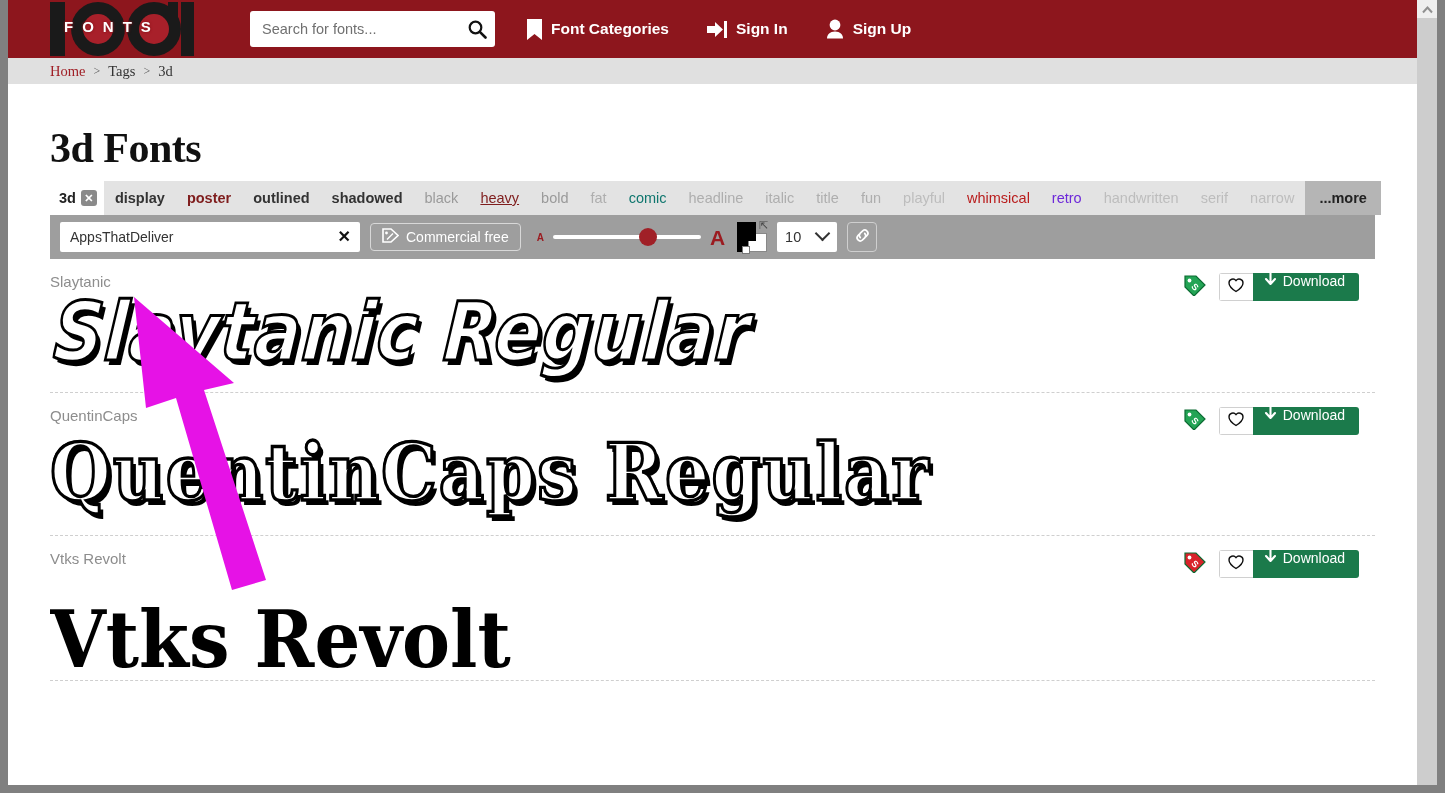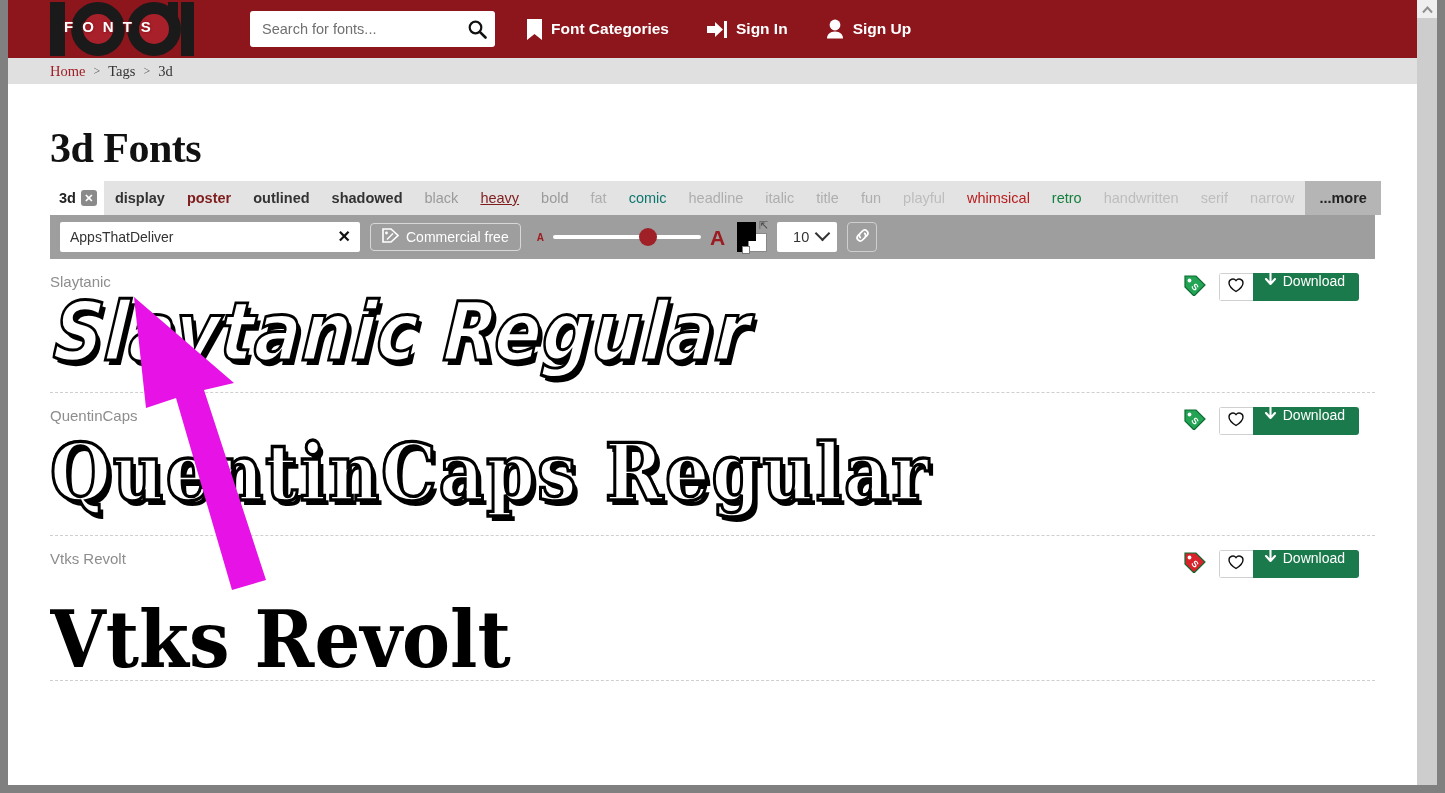--- a/index.html
+++ b/index.html
@@ -228,21 +228,21 @@
   .cw-swap { position: absolute; right: -1px; top: -2px; font-size: 11px; color: #444; line-height: 1; }
   .cw-mini { position: absolute; left: 0; bottom: 0; width: 11px; height: 11px; background: #000; }
   .cw-mini::after { content: ""; position: absolute; left: 5px; top: 5px; width: 6px; height: 6px; background: #fff; border: 1px solid #777; }
 
   .sel {
     position: relative;
     height: 30px;
     background: #fff;
     border-radius: 2px;
     display: flex; align-items: center;
-    padding: 0 28px 0 16px;
+    padding: 0 28px 0 8px;
     font-size: 14.5px;
     color: #333;
     cursor: pointer;
     white-space: nowrap;
   }
   .sel-count { width: 60px; }
   .sel-sort { width: 160px; }
   .sel-caret {
     position: absolute; right: 9px; top: 8px;
     width: 11px; height: 11px;
@@ -454,21 +454,21 @@
             <div class="tag" style="color: #7f1d1d; text-decoration: underline;">heavy</div>
             <div class="tag" style="color: rgb(154, 154, 154);">bold</div>
             <div class="tag" style="color: rgb(174, 174, 174);">fat</div>
             <div class="tag" style="color: #0f766e;">comic</div>
             <div class="tag" style="color: rgb(174, 174, 174);">headline</div>
             <div class="tag" style="color: rgb(174, 174, 174);">italic</div>
             <div class="tag" style="color: rgb(174, 174, 174);">title</div>
             <div class="tag" style="color: rgb(174, 174, 174);">fun</div>
             <div class="tag" style="color: rgb(189, 189, 189);">playful</div>
             <div class="tag" style="color: #b91c1c;">whimsical</div>
-            <div class="tag" style="color: #15803d;">retro</div>
+            <div class="tag" style="color: #6d28d9;">retro</div>
             <div class="tag" style="color: rgb(189, 189, 189);">handwritten</div>
             <div class="tag" style="color: rgb(189, 189, 189);">serif</div>
             <div class="tag" style="color: rgb(189, 189, 189);">narrow</div>
           </div>
         <div class="tag-more">...more</div>
       </div>
 
       <div class="filterbar">
 
         <div class="custom-text">

